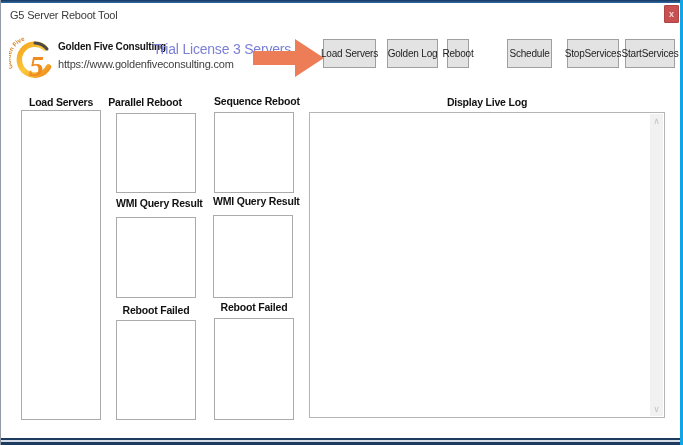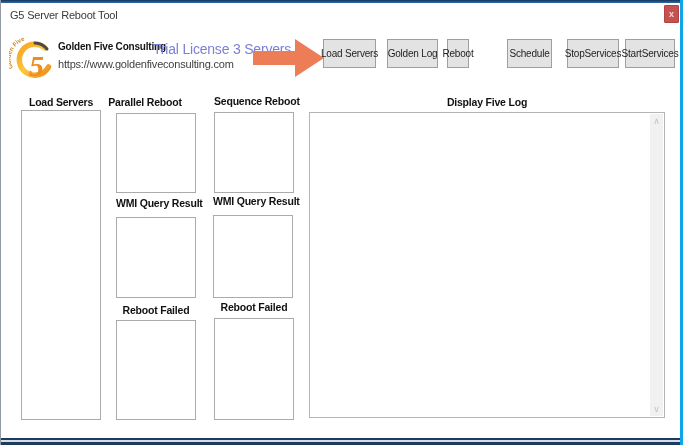--- a/index.html
+++ b/index.html
@@ -101,21 +101,21 @@
   <div id="btn-load" class="abs btn">Load Servers</div>
   <div id="btn-dlog" class="abs btn">Golden Log</div>
   <div id="btn-reboot" class="abs btn">Reboot</div>
   <div id="btn-sched" class="abs btn">Schedule</div>
   <div id="btn-stop" class="abs btn">StopServices</div>
   <div id="btn-start" class="abs btn">StartServices</div>
 
   <div id="lbl-load" class="abs plabel">Load Servers</div>
   <div id="lbl-par" class="abs plabel">Parallel Reboot</div>
   <div id="lbl-seq" class="abs plabel">Sequence Reboot</div>
-  <div id="lbl-livelog" class="abs plabel">Display Five Log</div>
+  <div id="lbl-livelog" class="abs plabel">Display Live Log</div>
   <div id="lbl-wmi-l" class="abs plabel">WMI Query Result</div>
   <div id="lbl-wmi-r" class="abs plabel">WMI Query Result</div>
   <div id="lbl-rf-l" class="abs plabel">Reboot Failed</div>
   <div id="lbl-rf-r" class="abs plabel">Reboot Failed</div>
 
   <div id="box-load" class="abs listbox"></div>
   <div id="box-par" class="abs listbox"></div>
   <div id="box-seq" class="abs listbox"></div>
   <div id="box-wmi-l" class="abs listbox"></div>
   <div id="box-wmi-r" class="abs listbox"></div>

